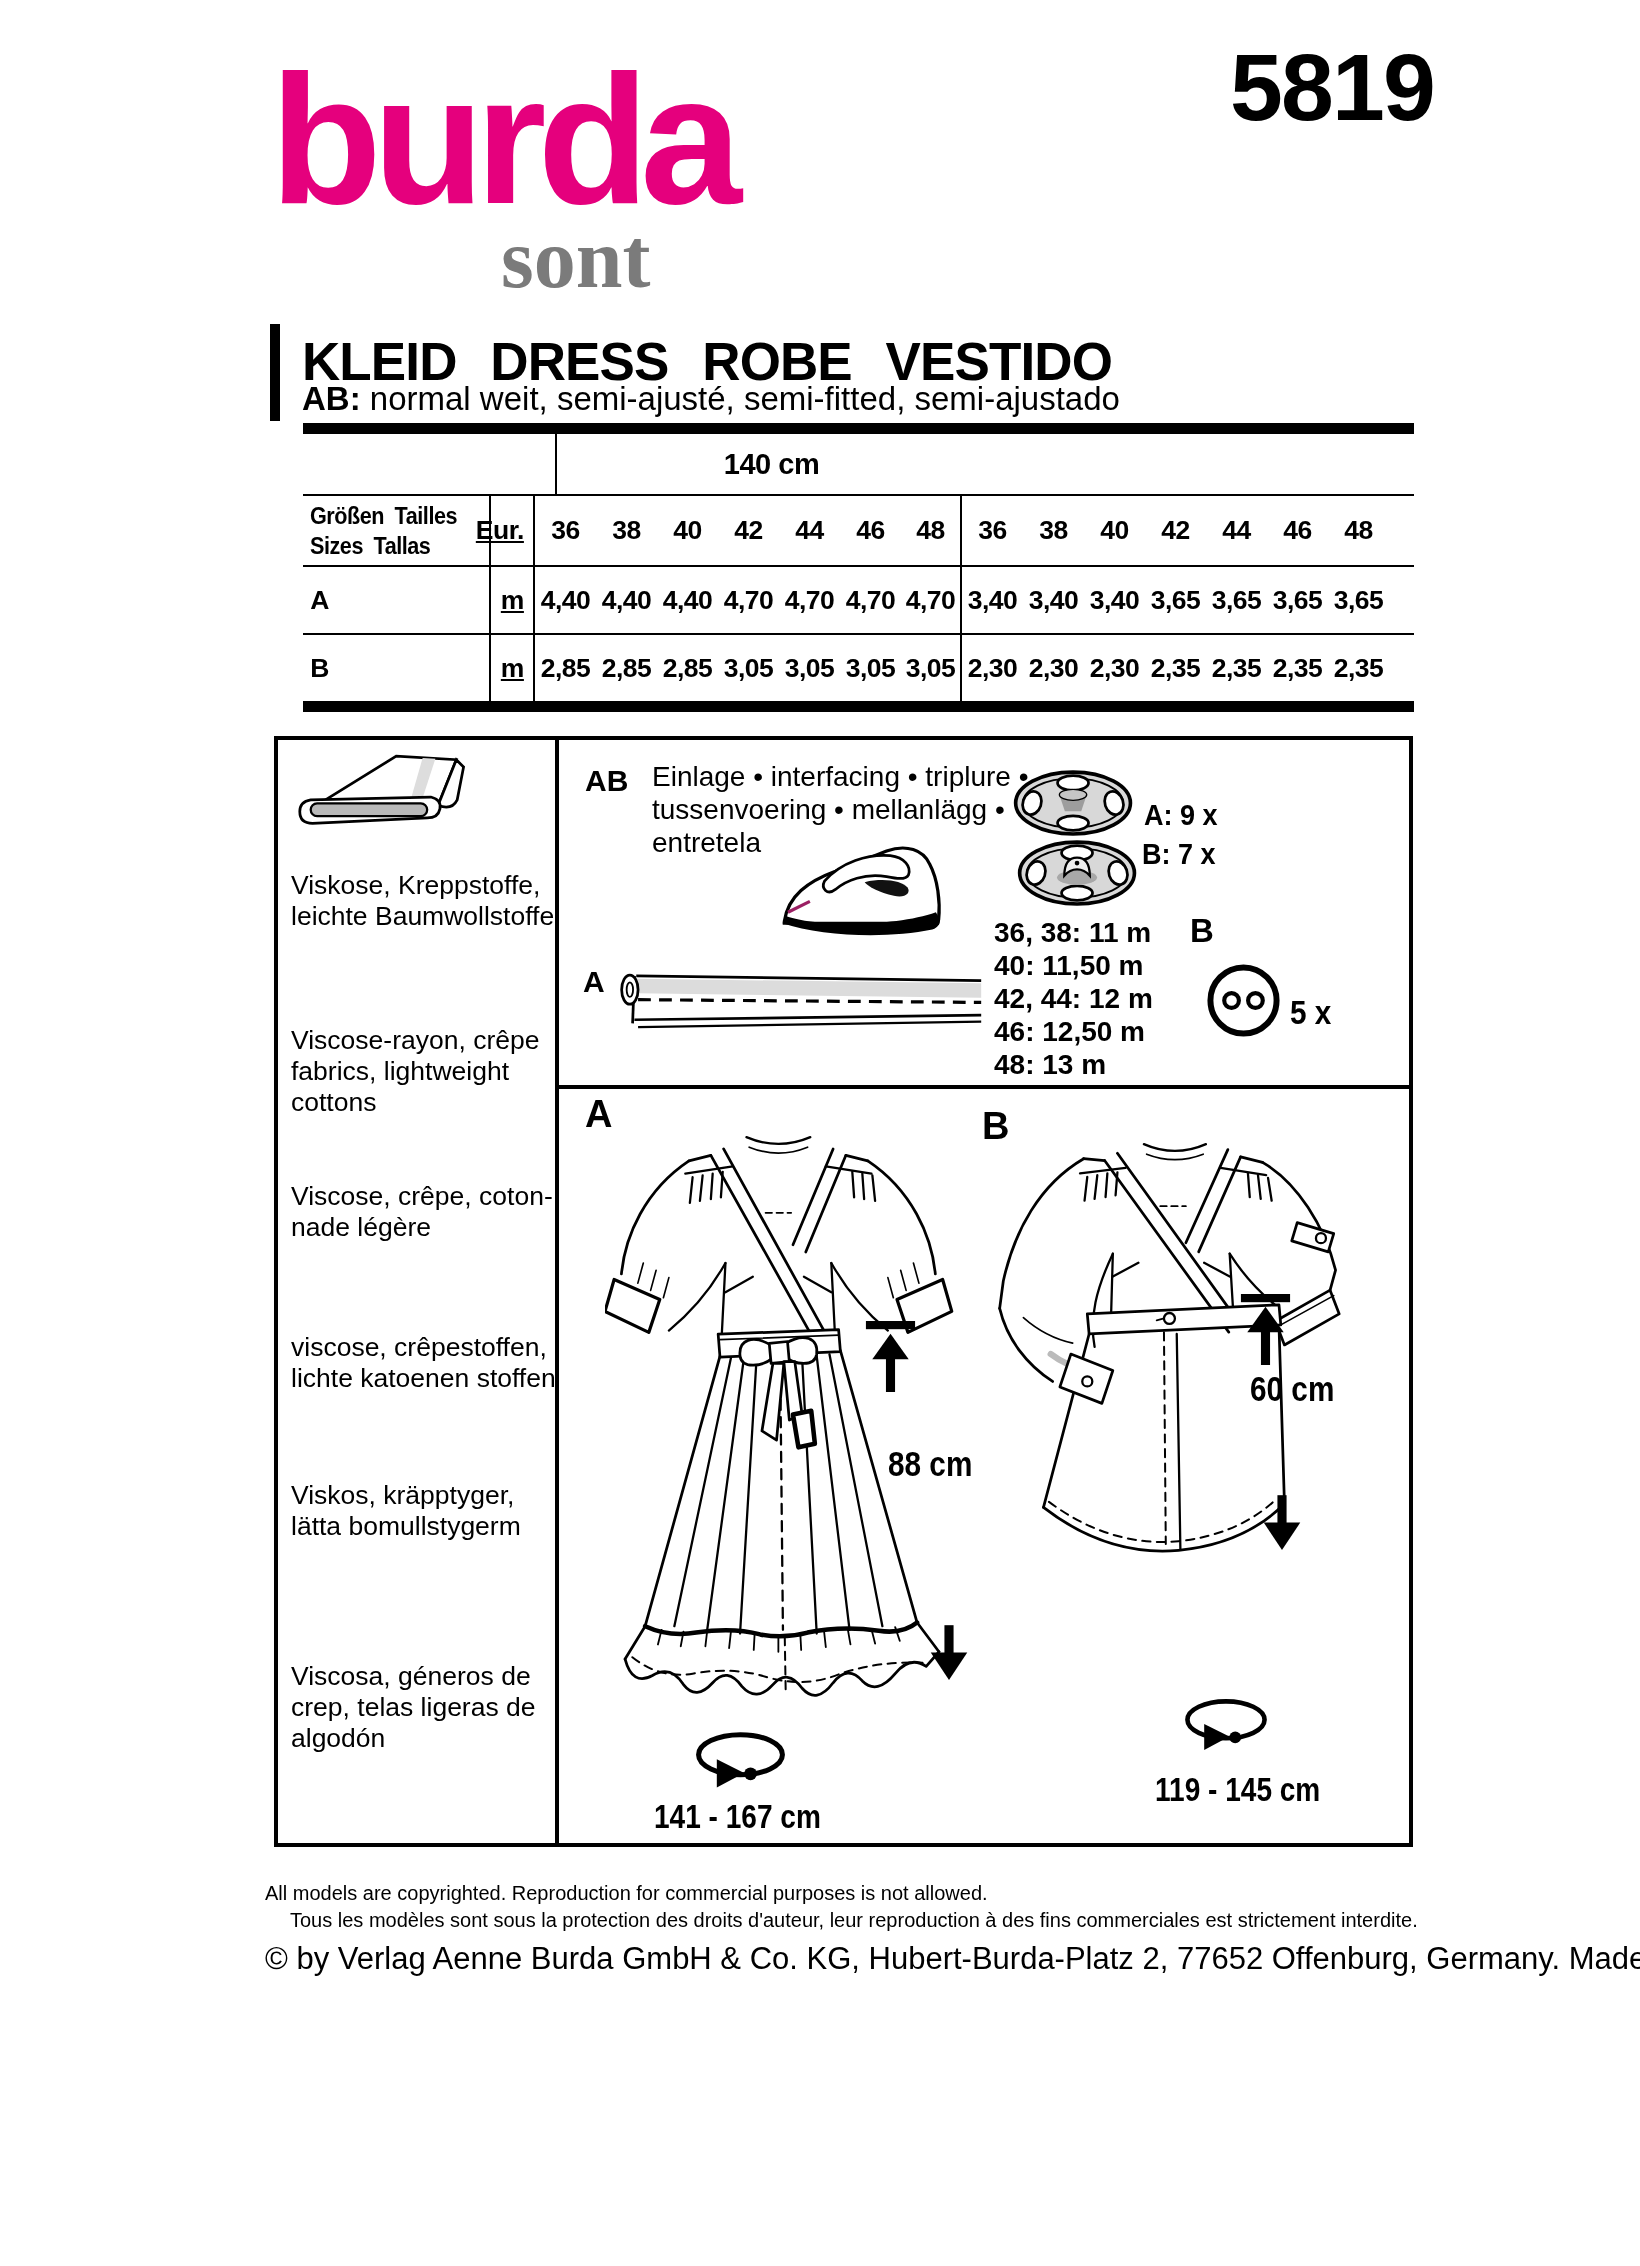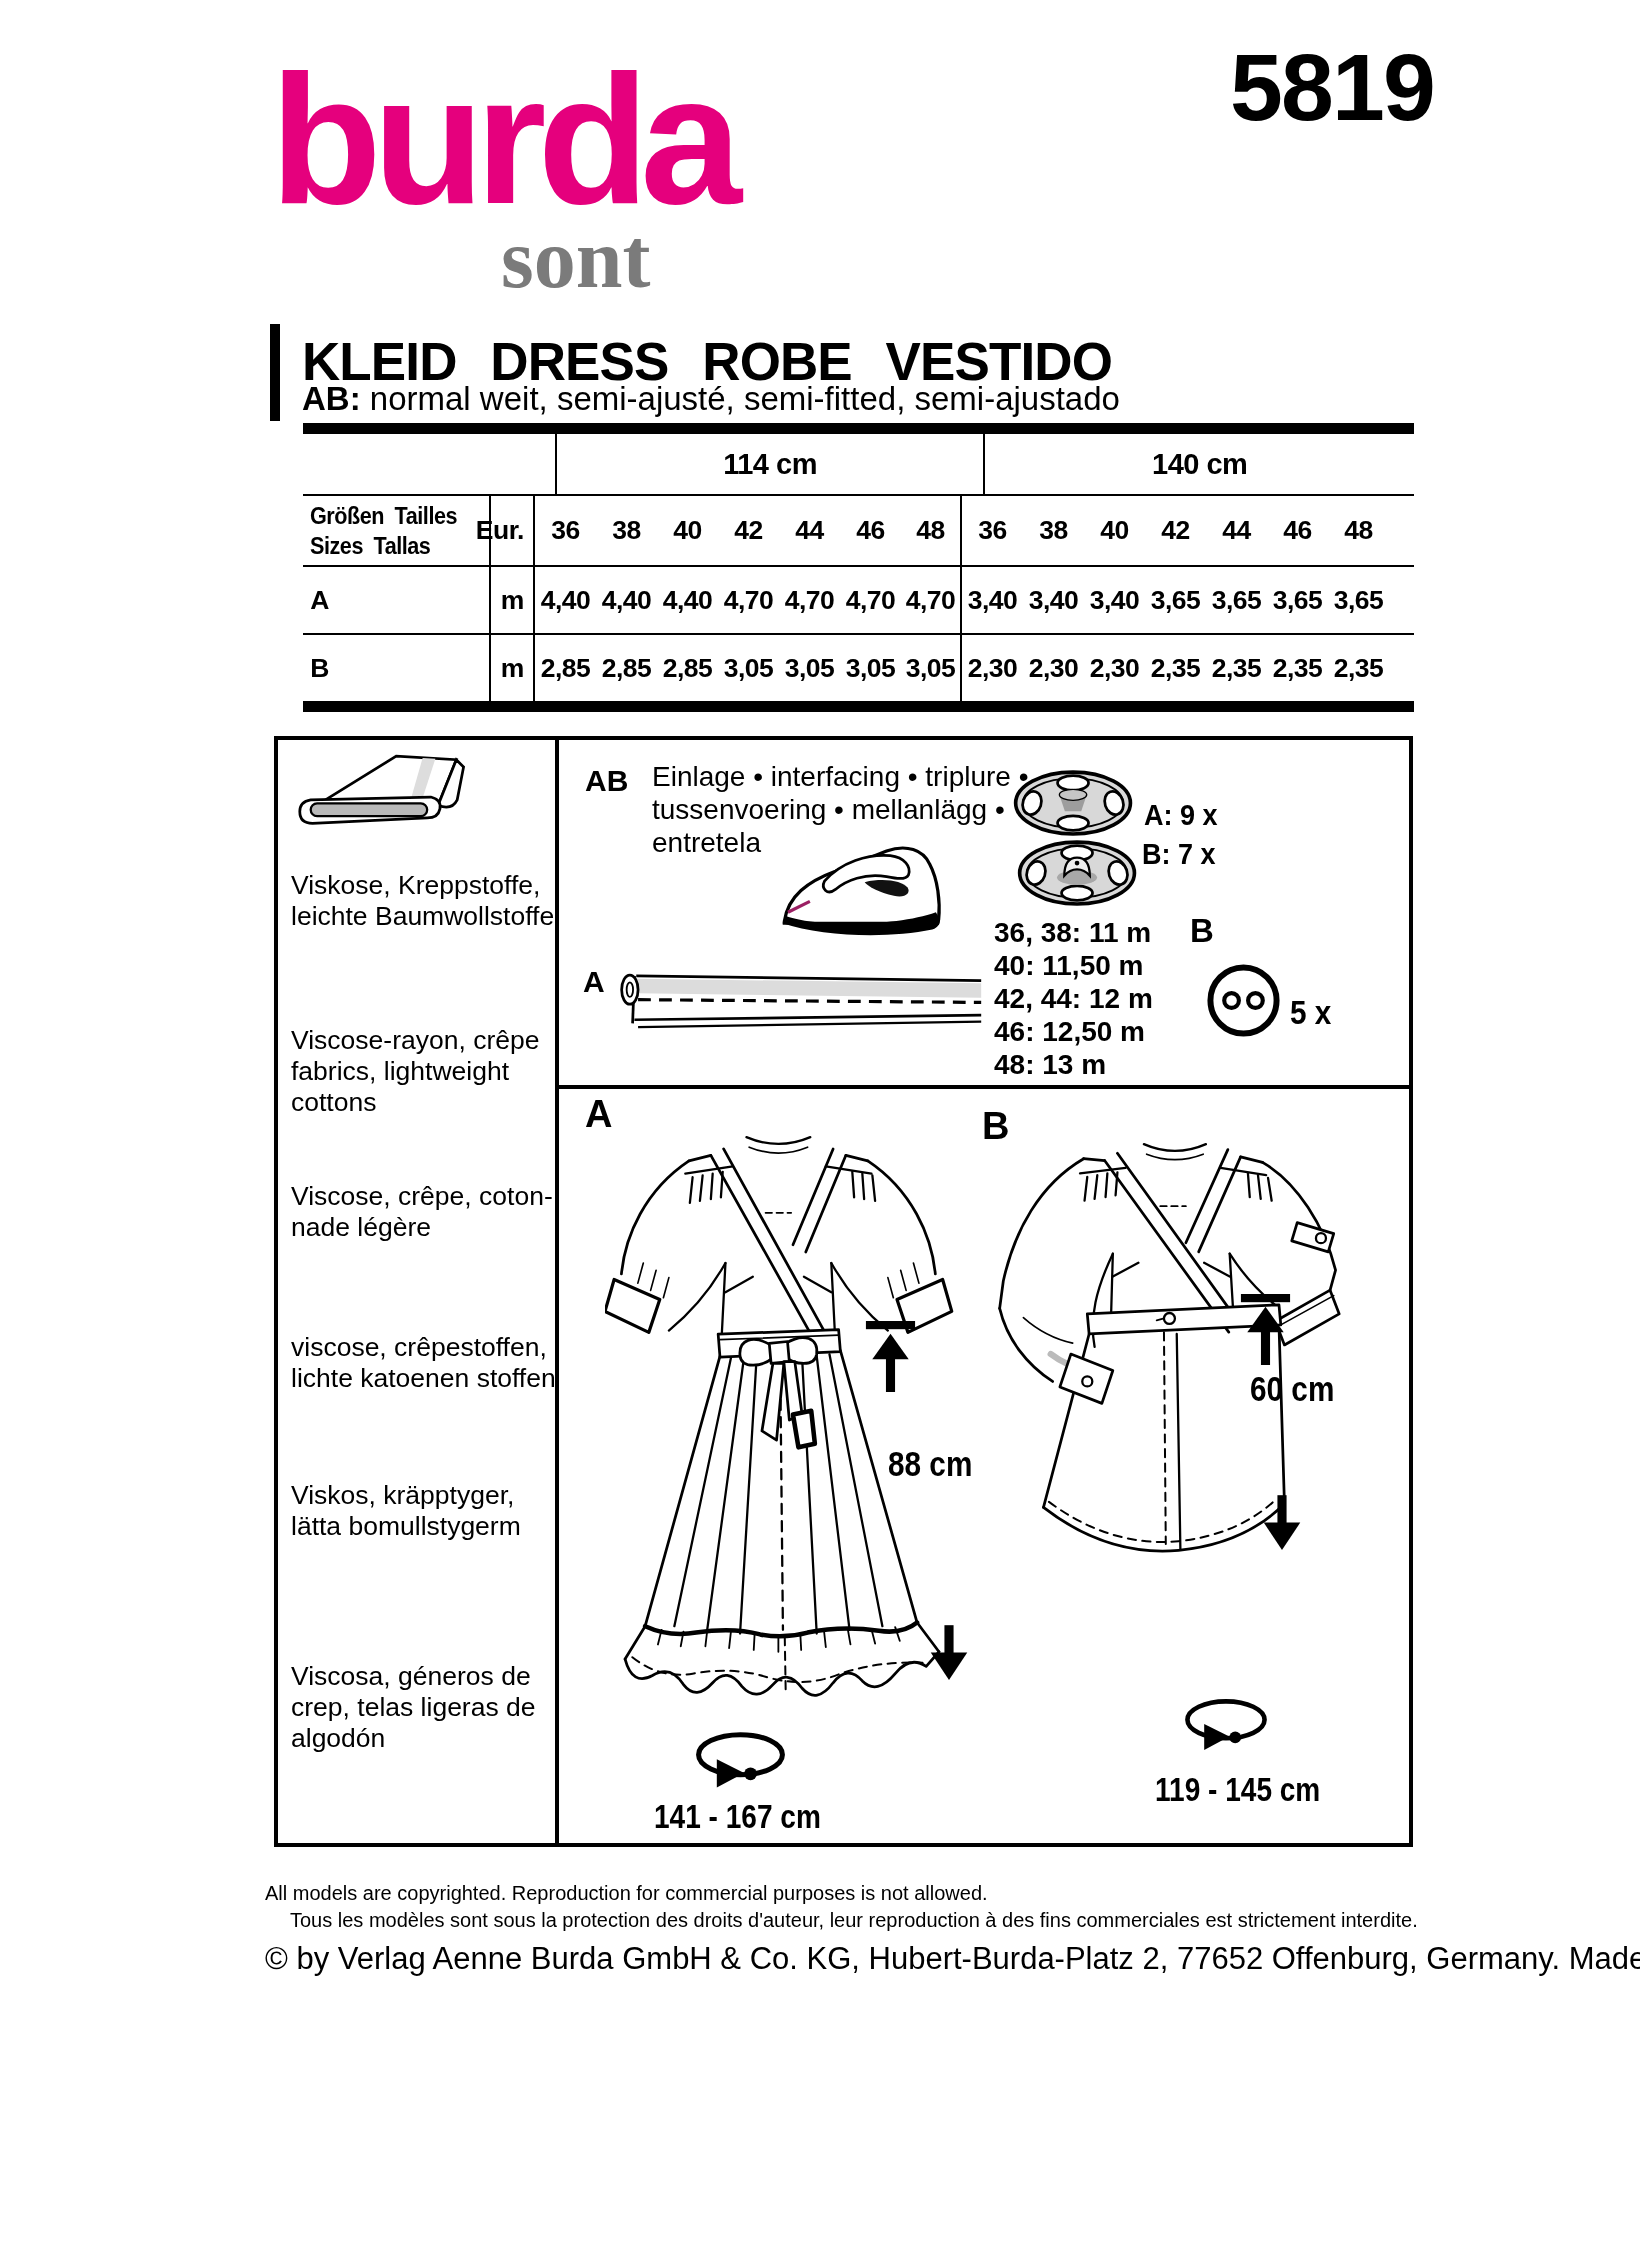--- a/index.html
+++ b/index.html
@@ -18,21 +18,21 @@
   .tbl{position:absolute;left:303px;top:423px;width:1111px;}
   .tbl *{box-sizing:border-box;}
   .tbl-bar{height:11px;background:#000;}
   .trow{display:flex;}
   .trow.rule{border-top:2.7px solid #000;}
   .c{display:flex;align-items:center;justify-content:center;font-weight:bold;font-size:26.5px;letter-spacing:-0.5px;}
   .c.left{justify-content:flex-start;padding-left:7.3px;}
   .c.right{justify-content:flex-end;padding-right:9.1px;}
   .c.br{border-right:2.7px solid #000;}
   .w-label{width:188px;}
-  .w-eur{width:44px;}
+  .w-eur{width:44px;text-decoration:underline;}
   .w-sz{width:61px;}
   .w-head-spacer{width:254px;}
   .w-head-group{width:429px;font-size:29px;}
   .hrow{height:60px;}
   .srow{height:71px;}
   .vrow{height:68px;}
   .sizes-label{font-size:24px;line-height:1.22;transform:scaleX(.9);transform-origin:0 50%;white-space:pre-line;word-spacing:5.5px;}
   
   .main-box{left:274px;top:736px;width:1131px;height:1103px;border:4.6px solid #000;}
   .vdiv{left:277px;top:0;bottom:0;width:3.7px;background:#000;position:absolute;}
@@ -70,21 +70,20 @@
     <span class="title-heading">KLEID DRESS ROBE VESTIDO</span>
   </div>
   <div class="abs" style="left:302px;top:381px;">
     <span class="title-sub"><b>AB:</b> <span>normal weit, semi-ajusté, semi-fitted, semi-ajustado</span></span>
   </div>
 
   <div class="tbl">
     <div class="tbl-bar"></div>
     <div class="trow hrow">
       <div class="c w-head-spacer br"></div>
-      <div class="c w-head-group br">114 cm</div>
       <div class="c w-head-group">140 cm</div>
     </div>
     <div class="trow srow rule">
       <div class="c w-label left br">
           <span class="sizes-label">Größen Tailles
 Sizes Tallas</span>
         </div>
       <div class="c w-eur right br">Eur.</div>
       <div class="c w-sz">36</div>
       <div class="c w-sz">38</div>

